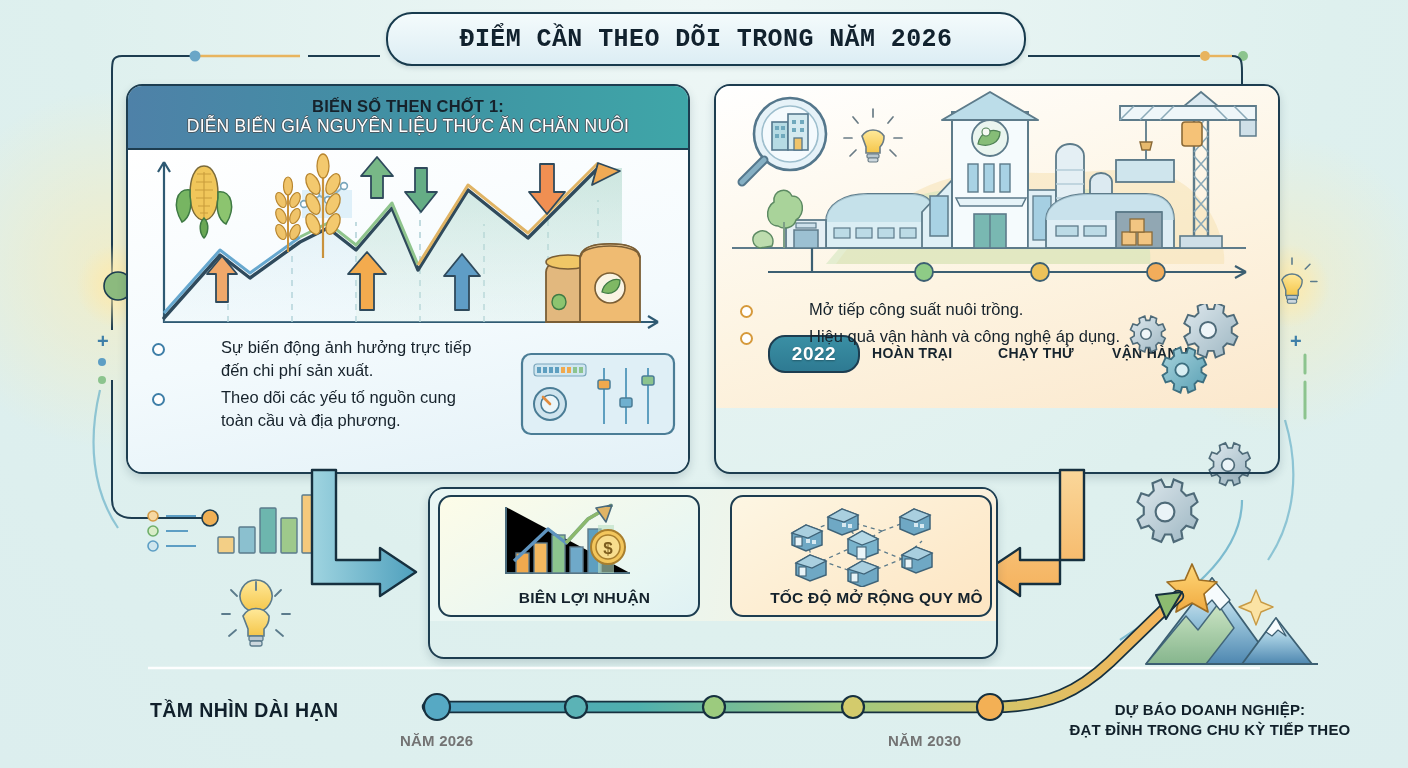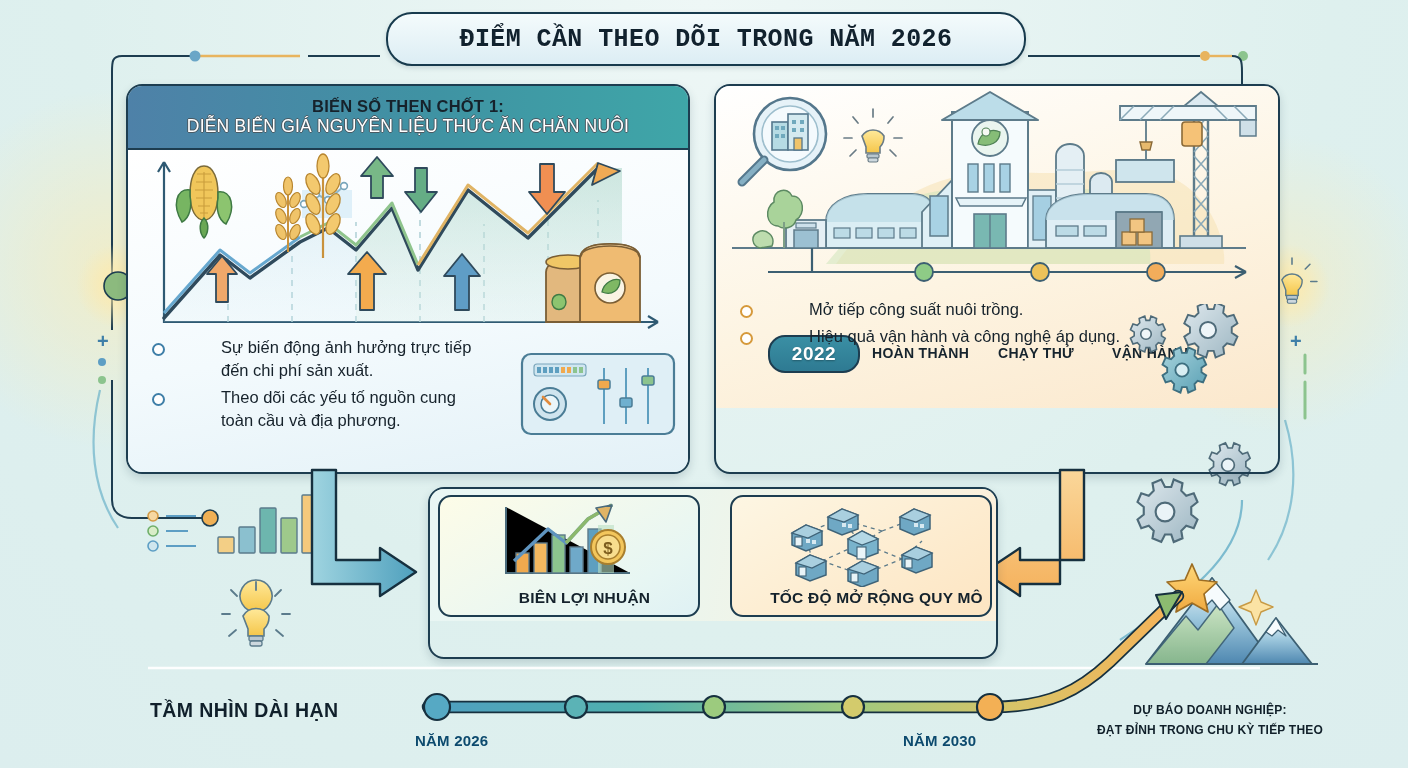--- a/index.html
+++ b/index.html
@@ -74,24 +74,24 @@
 
   
   .bullets{position:absolute;}
   .bullet{display:flex;align-items:flex-start;margin-bottom:4px;gap:47px;}
   .bullet .dot{width:9px;height:9px;border-radius:50%;border:2.4px solid #3f7fa8;background:#ffffff;
                margin:7px 9px 0 0;flex:0 0 auto;}
   #card2 .bullet .dot{border-color:#d69a3c;}
   .bullet .txt{font-size:16.5px;line-height:23px;color:#16222b;}
 
   
-  .bt-label{position:absolute;font-size:15px;font-weight:700;color:#0c4a6e;letter-spacing:.2px;margin-left:15px;}
+  .bt-label{position:absolute;font-size:15px;font-weight:700;color:#737373;letter-spacing:.2px;}
   #vision-title{position:absolute;left:150px;top:699px;font-size:19.5px;font-weight:700;color:#10202b;letter-spacing:.4px;}
   #forecast{position:absolute;left:1040px;top:700px;width:340px;text-align:center;
-            font-size:12px;font-weight:700;color:#11202a;line-height:20px;letter-spacing:.2px;}
+            font-size:15px;font-weight:700;color:#11202a;line-height:20px;letter-spacing:.2px;}
 </style>
 </head>
 <body>
 
 <div id="stage">
   <div class="bgwash nohit"></div>
 
   <svg class="layer nohit">
     <defs>
       <linearGradient id="gradArrowBlue" x1="0" y1="0" x2="1" y2="0">
@@ -504,21 +504,21 @@
         <path d="M530,186 l-11,-6 M530,186 l-11,6" stroke="#3c5f72" stroke-width="2.2" fill="none"></path>
         <path d="M96,162 L96,186" stroke="#3c5f72" stroke-width="2.2"></path>
         <circle cx="208" cy="186" r="9" fill="#8ecb86" stroke="#3c5f72" stroke-width="1.8"></circle>
         <circle cx="324" cy="186" r="9" fill="#edc259" stroke="#3c5f72" stroke-width="1.8"></circle>
         <circle cx="440" cy="186" r="9" fill="#f3ad5b" stroke="#3c5f72" stroke-width="1.8"></circle>
       </svg>
 
       <div id="year-chip">
         <span>2022</span>
       </div>
-      <div class="tl-label" style="left:156px">HOÀN THÀNH</div>
+      <div class="tl-label" style="left:156px">HOÀN TRẠI</div>
       <div class="tl-label" style="left:282px">CHẠY THỬ</div>
       <div class="tl-label" style="left:396px">VẬN HÀNH</div>
 
       <div class="bullets" style="left:24px;top:212px;width:460px">
         <div class="bullet">
           <div class="dot"></div>
           <div class="txt">Mở tiếp công suất nuôi trồng.</div>
         </div>
         <div class="bullet">
           <div class="dot"></div>

